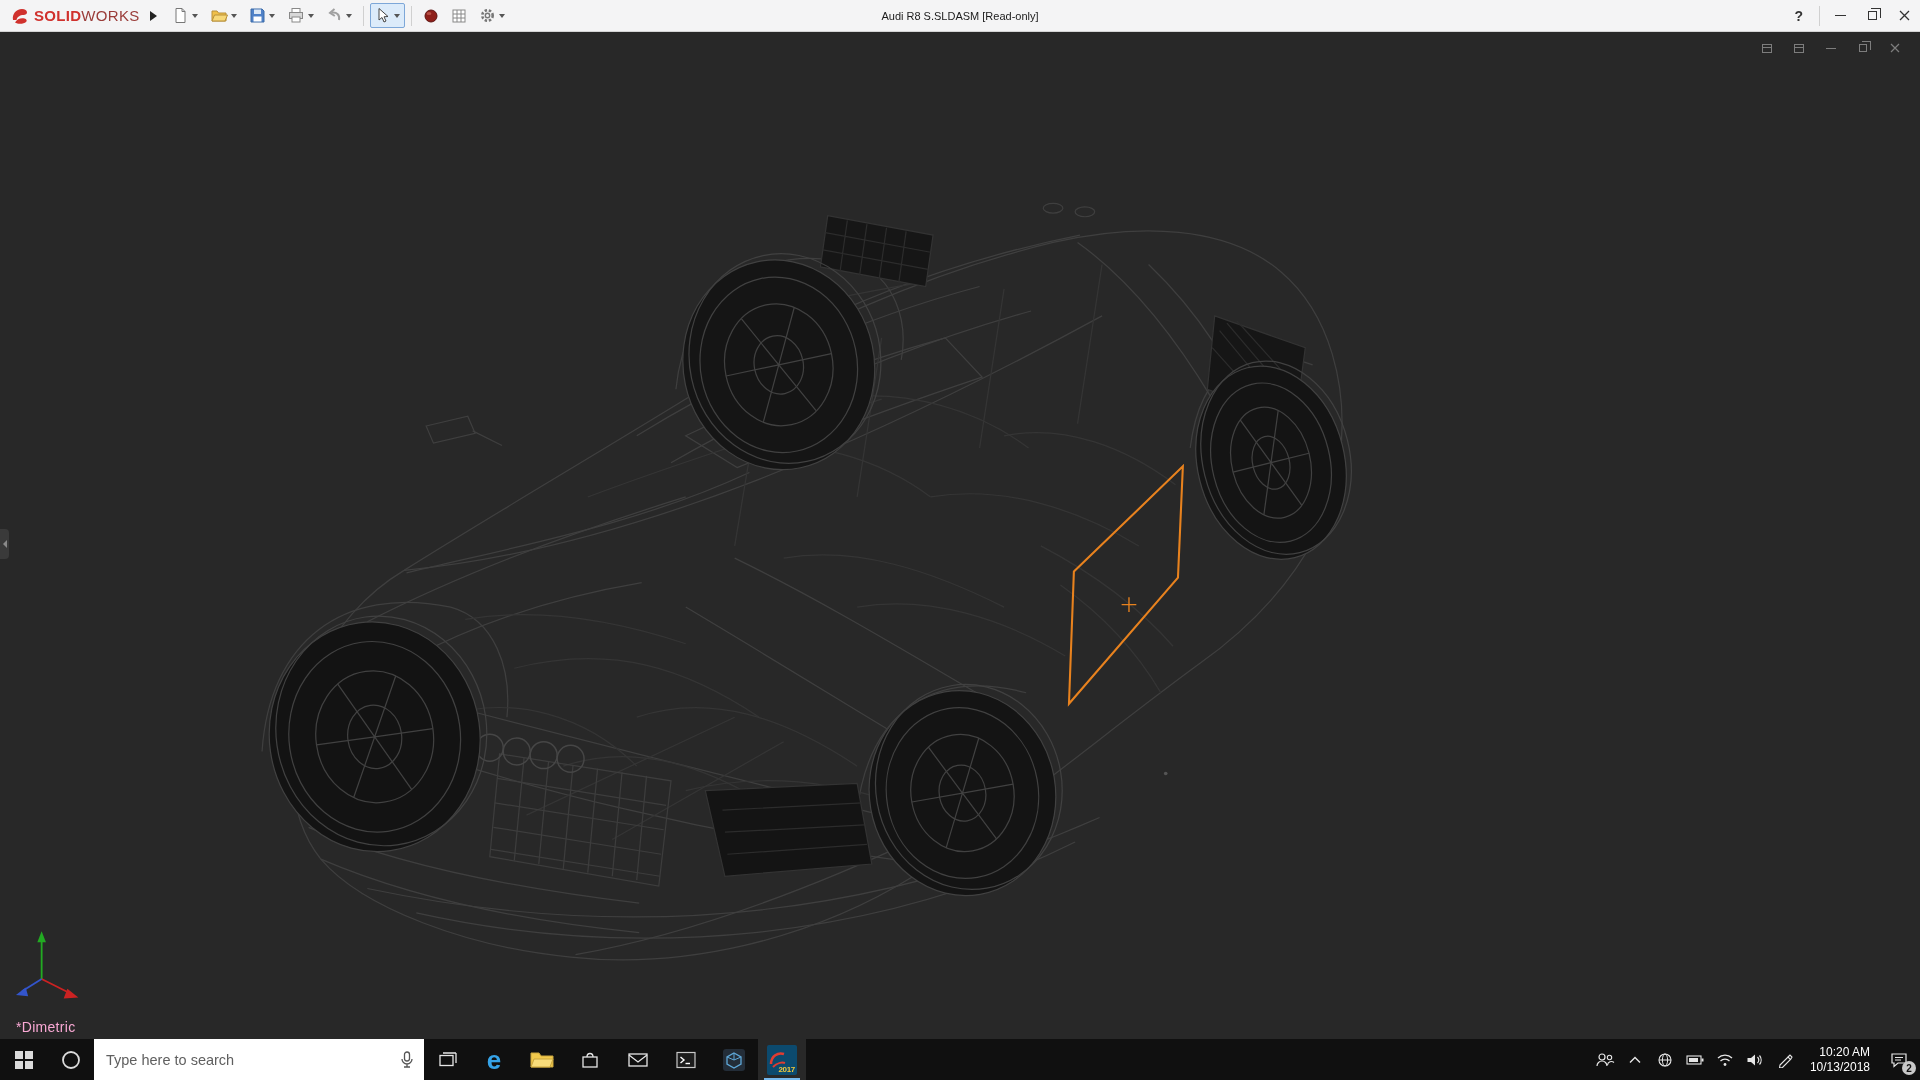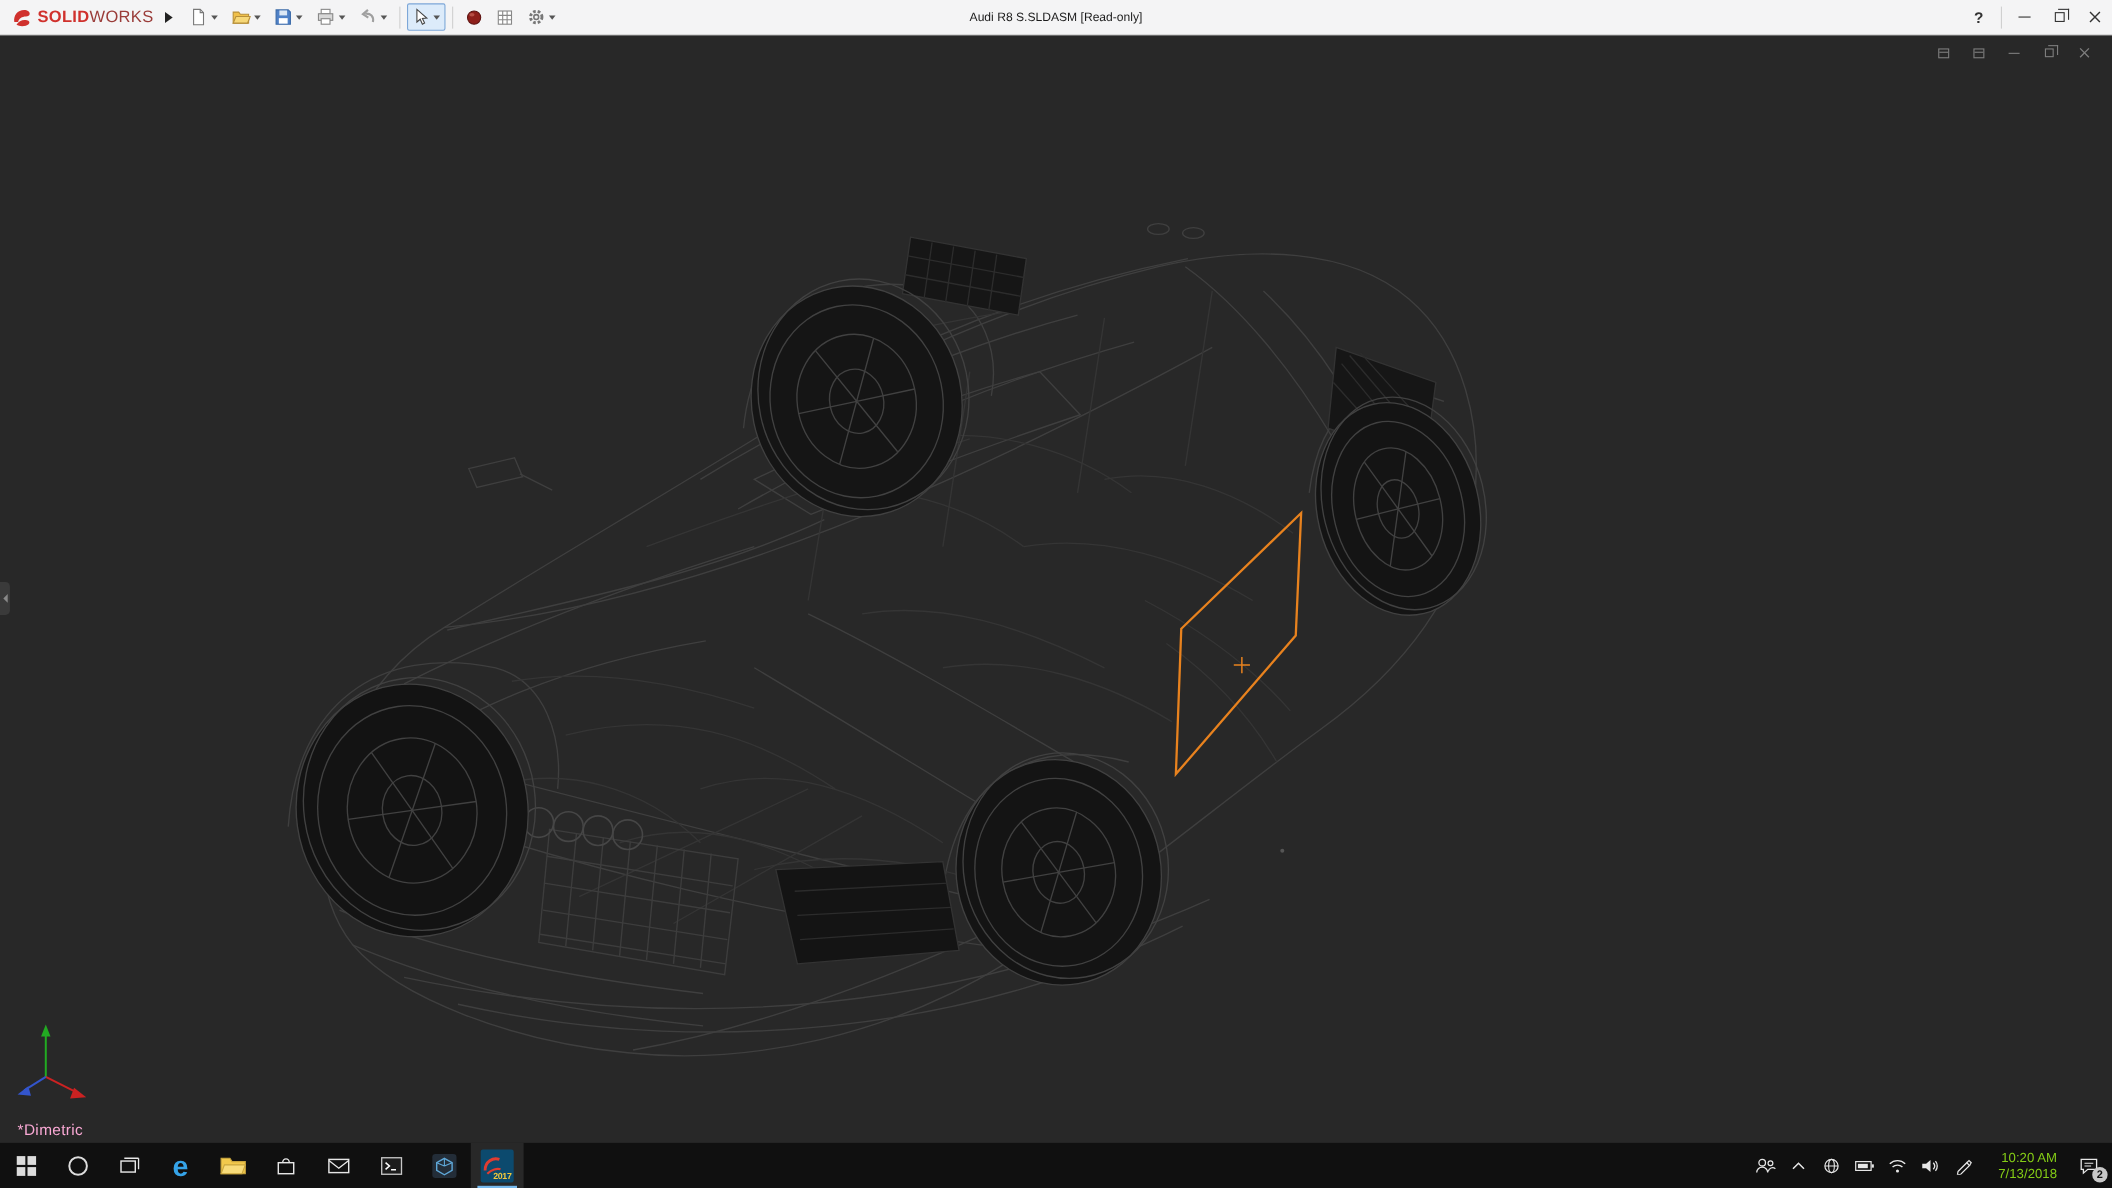--- a/index.html
+++ b/index.html
@@ -73,21 +73,21 @@
     height:2px; background:#76b9ed; }
   .edge-e { font-size:26px; font-weight:700; color:#35a3e8; line-height:1; }
   .sw-tile { width:30px; height:30px; background:#0c4a6e; border-radius:2px; position:relative;
     display:flex; align-items:center; }
   .sw-year { position:absolute; bottom:1px; right:2px; font-size:8px; font-weight:700;
     color:#f3c93c; letter-spacing:-.3px; }
   .tray { margin-left:auto; display:flex; align-items:stretch; }
   .tray-item { width:30px; display:flex; align-items:center; justify-content:center; cursor:pointer; }
   .clock { flex-direction:column; width:78px; justify-content:center; align-items:flex-end;
     padding-right:8px; display:flex; cursor:pointer; }
-  .clock div { font-size:12px; color:#84cc16; line-height:15px; }
+  .clock div { font-size:12px; color:#ffffff; line-height:15px; }
   .action-center { width:42px; position:relative; }
   .ac-badge { position:absolute; right:4px; bottom:5px; min-width:14px; height:14px;
     border-radius:7px; background:#c8c8c8; color:#111; font-size:10px; font-weight:700;
     display:flex; align-items:center; justify-content:center; padding:0 3px; }
   svg.ticon { display:block; }
 </style>
 </head>
 <body>
 
 <div class="titlebar">
@@ -366,20 +366,27 @@
       <rect x="10" y="10" width="8" height="8" fill="#dcdcdc"></rect>
     </svg>
   </div>
 
   <div class="tb-item cortana">
     <svg class="ticon" width="22" height="22" viewBox="0 0 22 22">
       <circle cx="11" cy="11" r="8" fill="none" stroke="#dcdcdc" stroke-width="1.8"></circle>
     </svg>
   </div>
 
+  <div class="searchbox">
+    <input type="text" placeholder="Type here to search" style="">
+    <svg class="ticon" width="14" height="18" viewBox="0 0 14 18">
+      <rect x="4.5" y="1" width="5" height="9" rx="2.5" fill="none" stroke="#555" stroke-width="1.3"></rect>
+      <path d="M2,8 a5,5 0 0 0 10,0 M7,13 V16 M4,16 H10" fill="none" stroke="#555" stroke-width="1.3"></path>
+    </svg>
+  </div>
 
   <div class="tb-item taskview">
     <svg class="ticon" width="20" height="18" viewBox="0 0 20 18">
       <rect x="3" y="4.5" width="13" height="10" fill="none" stroke="#e6e6e6" stroke-width="1.3"></rect>
       <path d="M6,2 H19 M19,2 V12" fill="none" stroke="#e6e6e6" stroke-width="1.3"></path>
     </svg>
   </div>
 
   <div class="tb-item appicon">
     <span class="edge-e">e</span>
@@ -474,21 +481,21 @@
       </svg>
     </div>
     <div class="tray-item">
       <svg class="ticon" width="16" height="16" viewBox="0 0 16 16">
         <path d="M3,13 L11,5 L13.5,7.5 L5.5,15.5 L2.5,16 Z" fill="none" stroke="#e6e6e6" stroke-width="1.1"></path>
         <path d="M11,5 L13,3 L15,5 L13.5,7.5" fill="none" stroke="#e6e6e6" stroke-width="1.1"></path>
       </svg>
     </div>
     <div class="clock">
       <div>10:20 AM</div>
-      <div>7/13/2018</div>
+      <div>10/13/2018</div>
     </div>
     <div class="tb-item action-center">
       <svg class="ticon" width="18" height="16" viewBox="0 0 18 16">
         <path d="M2,2 H16 V11 H8 L4,14.5 V11 H2 Z" fill="none" stroke="#e6e6e6" stroke-width="1.2"></path>
         <path d="M5,5.5 H13 M5,8 H11" stroke="#e6e6e6" stroke-width="1.1"></path>
       </svg>
       <span class="ac-badge">2</span>
     </div>
   </div>
 </div>

